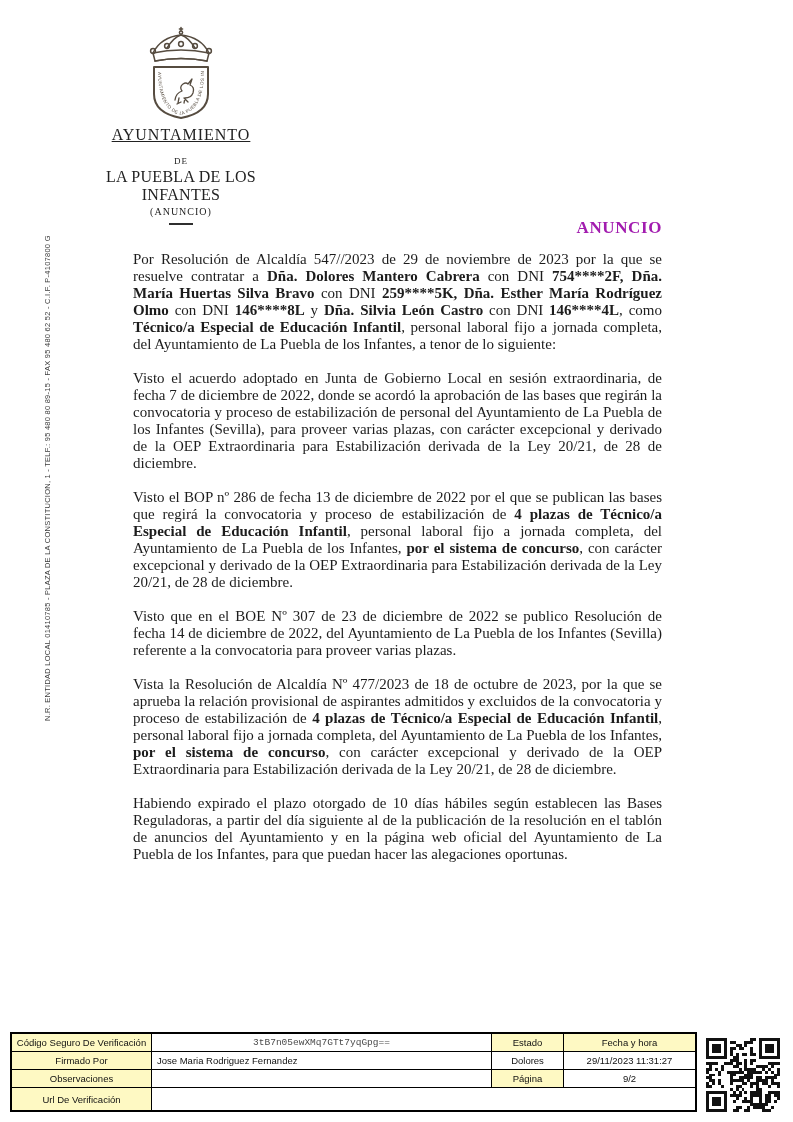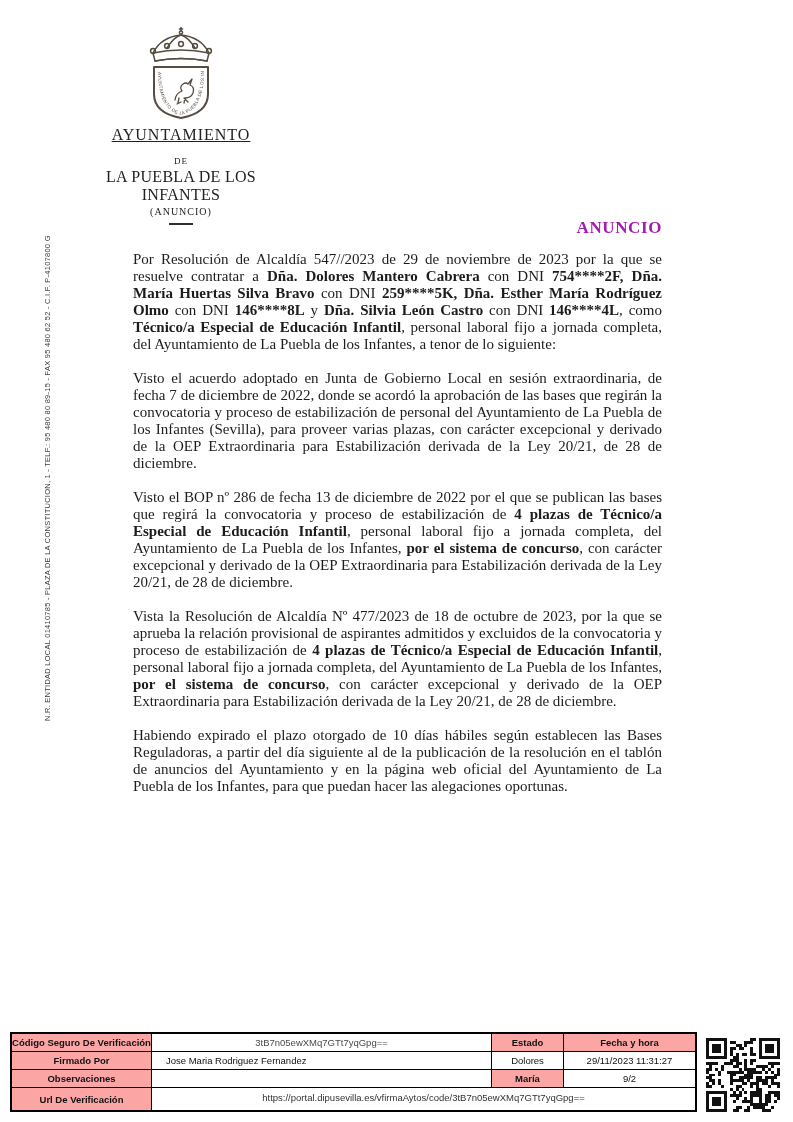--- a/index.html
+++ b/index.html
@@ -78,23 +78,23 @@
   .cell{
     border-right:1px solid #000;
     border-bottom:1px solid #000;
     display:flex;align-items:center;justify-content:center;
     overflow:hidden;white-space:nowrap;
     box-sizing:border-box;
     padding:0 3px;
   }
   .cell.last-col{border-right:none;}
   .cell.last-row{border-bottom:none;text-align:center;}
-  .cell.gray{background:#fca5a5;font-weight:bold;}
-  .cell.left{justify-content:flex-start;padding-left:14px;}
-  .cell.mono{font-family:Liberation Sans, sans-serif;color:#4a4a4a;letter-spacing:0;}
+  .cell.gray{background:#fef9c3;font-weight:normal;}
+  .cell.left{justify-content:flex-start;padding-left:5px;}
+  .cell.mono{font-family:Liberation Mono, monospace;color:#4a4a4a;letter-spacing:0;}
   .cell.url-cell{grid-column:2 / 5;align-items:flex-start;padding-top:4px;color:#333;}
 
   .qr{position:absolute;left:706px;top:1038px;}
 </style>
 </head>
 <body>
 
 <div class="page">
 
   <div class="side-text">N.R. ENTIDAD LOCAL 01410785 - PLAZA DE LA CONSTITUCION, 1 - TELF.: 95 480 80 89-15 - FAX 95 480 62 52 - C.I.F. P-4107800 G</div>
@@ -136,44 +136,44 @@
     <div class="org-line4">(ANUNCIO)</div>
     <div class="org-rule"></div>
   </div>
 
   <div class="doc">
     <div class="doc-title">ANUNCIO</div>
     <div>
         <p><span>Por Resolución de Alcaldía 547//2023 de 29 de noviembre de 2023 por la que se resuelve contratar a </span><span class="b">Dña. Dolores Mantero Cabrera</span><span> con DNI </span><span class="b">754****2F, Dña. María Huertas Silva Bravo</span><span> con DNI </span><span class="b">259****5K, Dña. Esther María Rodríguez Olmo</span><span> con DNI </span><span class="b">146****8L</span><span> y </span><span class="b">Dña. Silvia León Castro</span><span> con DNI </span><span class="b">146****4L</span><span>, como </span><span class="b">Técnico/a Especial de Educación Infantil</span><span>, personal laboral fijo a jornada completa, del Ayuntamiento de La Puebla de los Infantes, a tenor de lo siguiente:</span></p>
         <p><span>Visto el acuerdo adoptado en Junta de Gobierno Local en sesión extraordinaria, de fecha 7 de diciembre de 2022, donde se acordó la aprobación de las bases que regirán la convocatoria y proceso de estabilización de personal del Ayuntamiento de La Puebla de los Infantes (Sevilla), para proveer varias plazas, con carácter excepcional y derivado de la OEP Extraordinaria para Estabilización derivada de la Ley 20/21, de 28 de diciembre.</span></p>
         <p><span>Visto el BOP nº 286 de fecha 13 de diciembre de 2022 por el que se publican las bases que regirá la convocatoria y proceso de estabilización de </span><span class="b">4 plazas de Técnico/a Especial de Educación Infantil</span><span>, personal laboral fijo a jornada completa, del Ayuntamiento de La Puebla de los Infantes, </span><span class="b">por el sistema de concurso</span><span>, con carácter excepcional y derivado de la OEP Extraordinaria para Estabilización derivada de la Ley 20/21, de 28 de diciembre.</span></p>
+        <p><span>Visto que en el BOE Nº 307 de 23 de diciembre de 2022 se publico Resolución de fecha 14 de diciembre de 2022, del Ayuntamiento de La Puebla de los Infantes (Sevilla) referente a la convocatoria para proveer varias plazas.</span></p>
         <p><span>Vista la Resolución de Alcaldía Nº 477/2023 de 18 de octubre de 2023, por la que se aprueba la relación provisional de aspirantes admitidos y excluidos de la convocatoria y proceso de estabilización de </span><span class="b">4 plazas de Técnico/a Especial de Educación Infantil</span><span>, personal laboral fijo a jornada completa, del Ayuntamiento de La Puebla de los Infantes, </span><span class="b">por el sistema de concurso</span><span>, con carácter excepcional y derivado de la OEP Extraordinaria para Estabilización derivada de la Ley 20/21, de 28 de diciembre.</span></p>
         <p><span>Habiendo expirado el plazo otorgado de 10 días hábiles según establecen las Bases Reguladoras, a partir del día siguiente al de la publicación de la resolución en el tablón de anuncios del Ayuntamiento y en la página web oficial del Ayuntamiento de La Puebla de los Infantes, para que puedan hacer las alegaciones oportunas.</span></p>
       </div>
   </div>
 
   <div class="footer-table">
 
     <div class="cell gray">Código Seguro De Verificación</div>
     <div class="cell mono">3tB7n05ewXMq7GTt7yqGpg==</div>
     <div class="cell gray">Estado</div>
     <div class="cell gray last-col">Fecha y hora</div>
 
     <div class="cell gray">Firmado Por</div>
     <div class="cell left">Jose Maria Rodriguez Fernandez</div>
     <div class="cell">Dolores</div>
     <div class="cell last-col">29/11/2023 11:31:27</div>
 
     <div class="cell gray">Observaciones</div>
     <div class="cell left"></div>
-    <div class="cell gray">María</div>
+    <div class="cell gray">Página</div>
     <div class="cell last-col">9/2</div>
 
     <div class="cell gray last-row">Url De Verificación</div>
-    <div class="cell mono url-cell last-col last-row">https://portal.dipusevilla.es/vfirmaAytos/code/3tB7n05ewXMq7GTt7yqGpg==</div>
   </div>
 
   <svg class="qr" id="qr-svg" width="74" height="74" viewBox="0 0 25 25" shape-rendering="crispEdges">
       <rect x="15" y="0" width="1" height="1" fill="#111"></rect>
       <rect x="16" y="0" width="1" height="1" fill="#111"></rect>
       <rect x="8" y="1" width="1" height="1" fill="#111"></rect>
       <rect x="9" y="1" width="1" height="1" fill="#111"></rect>
       <rect x="13" y="1" width="1" height="1" fill="#111"></rect>
       <rect x="14" y="1" width="1" height="1" fill="#111"></rect>
       <rect x="15" y="1" width="1" height="1" fill="#111"></rect>

